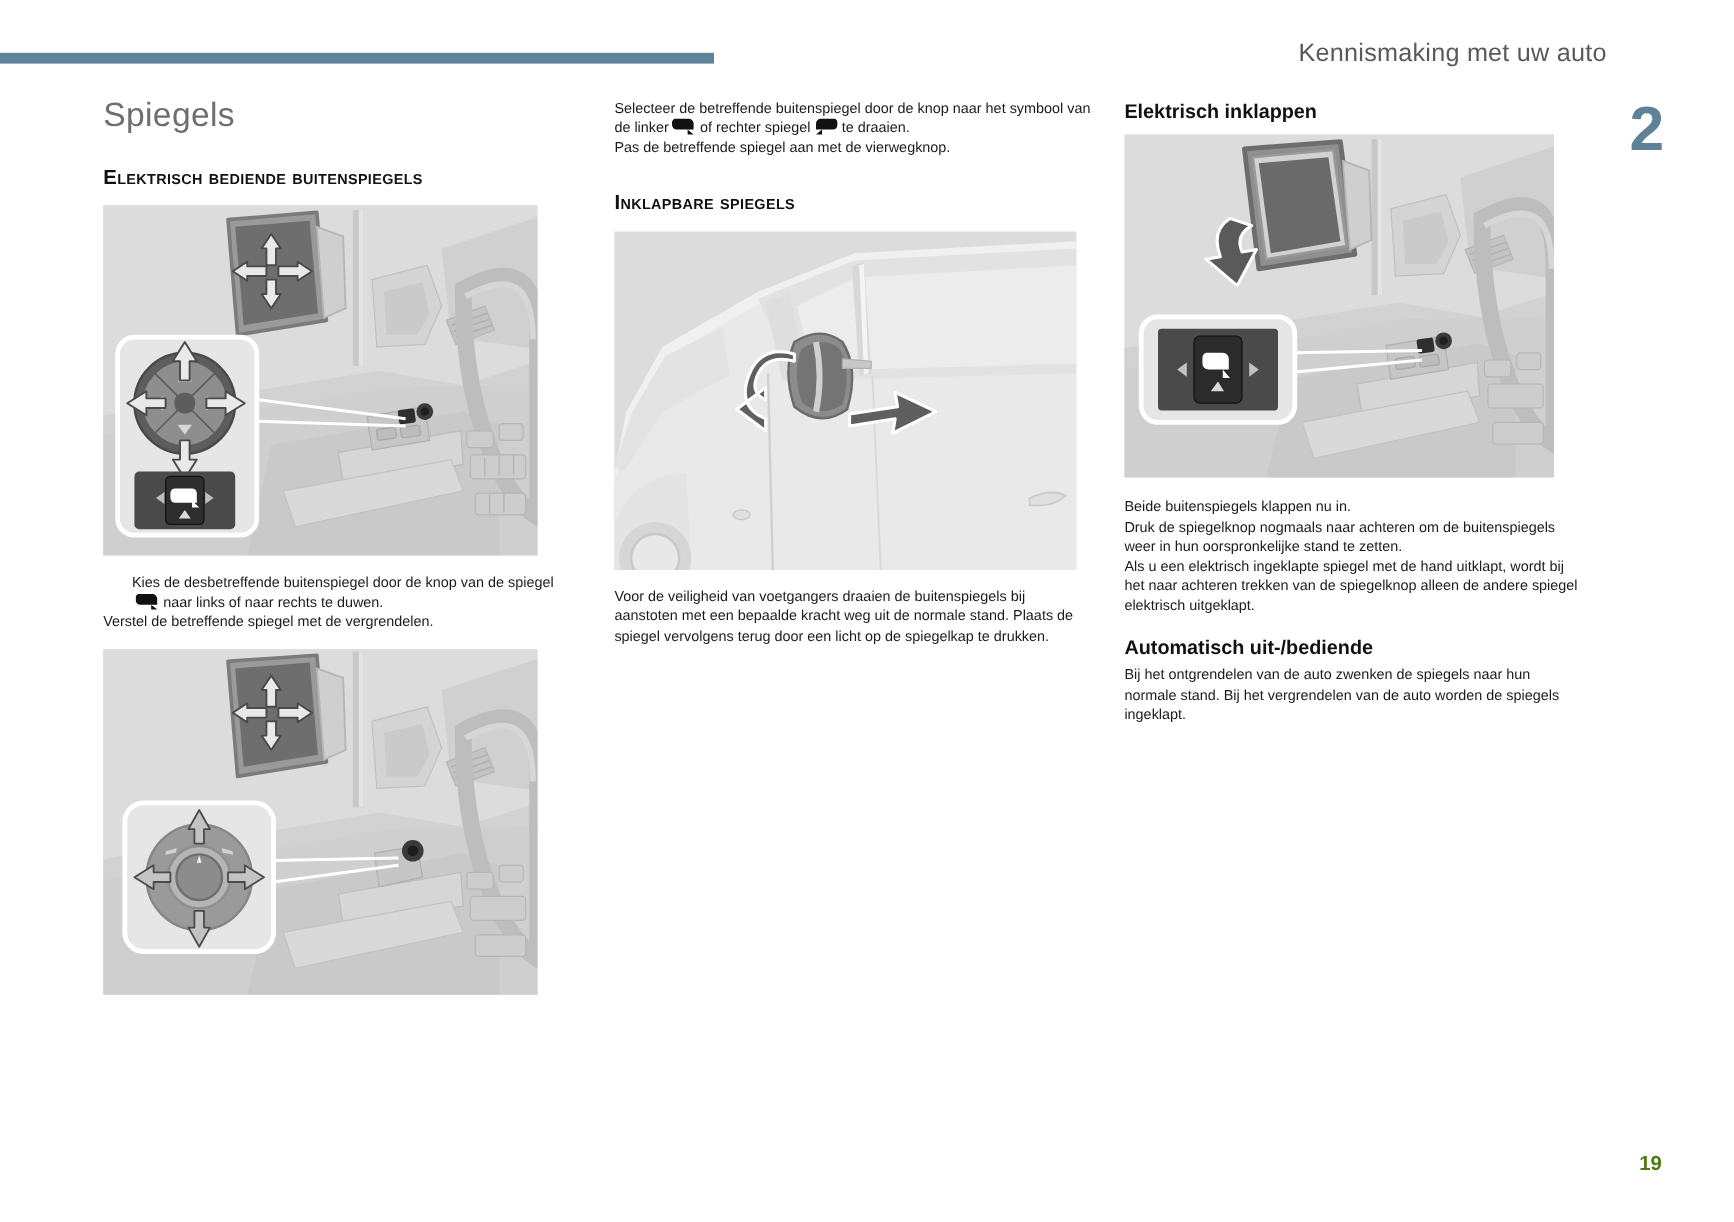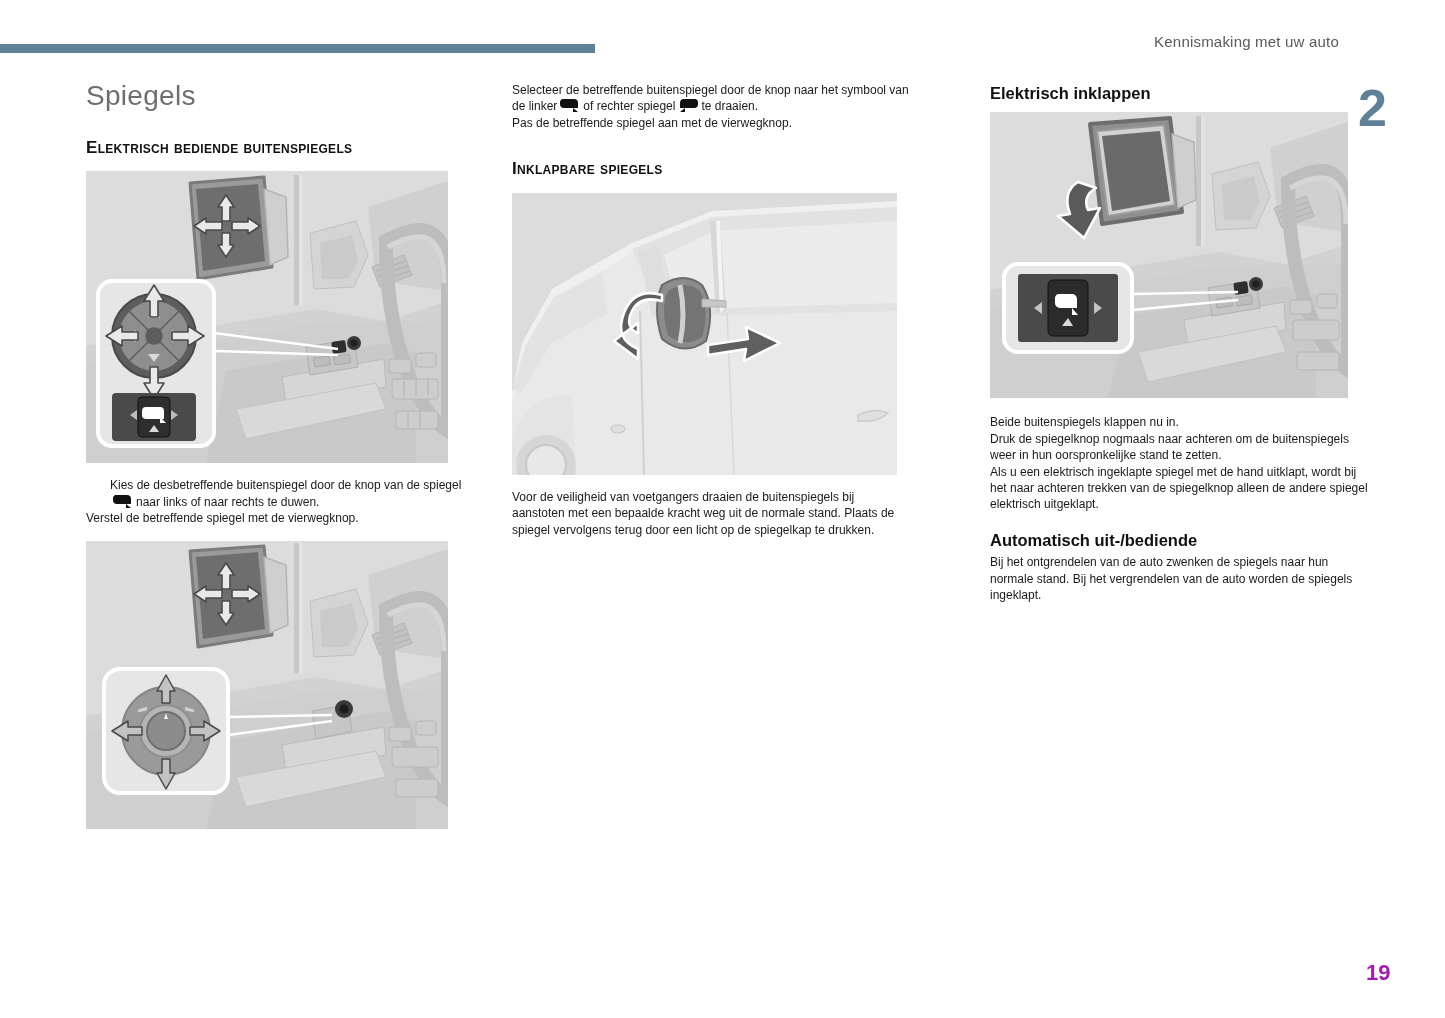--- a/index.html
+++ b/index.html
@@ -13,41 +13,41 @@
   }
   .page{position:absolute;inset:0;}
 
   
   .top-rule{
     position:absolute;left:0;top:44px;width:595px;height:9px;
     background:#5f8299;
   }
   .running-head{
     position:absolute;right:106px;top:33px;
-    font-size:15px;color:#58595b;letter-spacing:.2px;
+    font-size:21px;color:#58595b;letter-spacing:.2px;
     white-space:nowrap;
   }
 
   
   .chapter-tab{
     position:absolute;left:1358px;top:78px;width:60px;height:62px;
     color:#5f8299;font-size:52px;font-weight:bold;line-height:60px;
   }
 
   
   .page-number{
     position:absolute;left:1366px;top:960px;
-    font-size:22px;font-weight:bold;color:#a21caf;
+    font-size:17px;font-weight:bold;color:#4d7c0f;
   }
 
   
   .col{position:absolute;top:82px;}
   .col-left{left:86px;width:395px;}
   .col-mid{left:512px;width:398px;}
-  .col-right{left:990px;width:378px;}
+  .col-right{left:937px;width:378px;}
 
   h1.title{
     font-size:28px;font-weight:normal;color:#6d6e70;
     margin:0 0 26px 0;line-height:1;letter-spacing:.3px;
   }
   h2.sc{
     font-size:17px;font-weight:bold;color:#111;
     margin:0 0 12px 0;line-height:1.38;
     letter-spacing:.3px;
     font-variant:small-caps;
@@ -191,21 +191,21 @@
         <path d="M92 244 l-7 -5 l0 10 Z" fill="#bdbdbd"></path>
       </svg>
     </div>
 
     <p class="body" style="margin-top:14px;margin-left:24px;">
       <span>Kies de desbetreffende buitenspiegel door de knop van de spiegel</span><span class="glyph"><svg width="20" height="15" viewBox="0 0 20 15">
             <path d="M2 1 h12 a4 4 0 0 1 4 4 v5 h-14 a4 4 0 0 1 -4 -4 v-1 a4 4 0 0 1 2 -4 Z" fill="#111"></path>
             <path d="M13 10 l5 4 h-5 Z" fill="#111"></path>
           </svg></span><span>naar links of naar rechts te duwen.</span>
     </p>
-    <p class="body">Verstel de betreffende spiegel met de vierwegknop.</p>
+    <p class="body">Verstel de betreffende spiegel met de vergrendelen.</p>
 
     <div class="fig" style="width:362px;height:288px;margin-top:14px;">
       <svg viewBox="0 0 362 288" xmlns="http://www.w3.org/2000/svg">
         <rect x="0" y="0" width="362" height="288" fill="#dcdcdc"></rect>
         <path d="M0 175 L230 136 L300 148 L362 128 L362 288 L0 288 Z" fill="#d2d2d2"></path>
         <path d="M0 192 L235 150 L362 148 L362 288 L0 288 Z" fill="#cfcfcf"></path>
         <path d="M140 200 L300 170 L330 180 L330 288 L120 288 Z" fill="#c9c9c9"></path>
         <path d="M196 204 L298 186 L300 214 L200 230 Z" fill="#d6d6d6" stroke="#bcbcbc" stroke-width="1"></path>
         <path d="M150 236 L290 210 L300 236 L160 266 Z" fill="#d9d9d9" stroke="#c2c2c2" stroke-width="1"></path>
         <rect x="208" y="2" width="9" height="130" fill="#c8c8c8"></rect>

